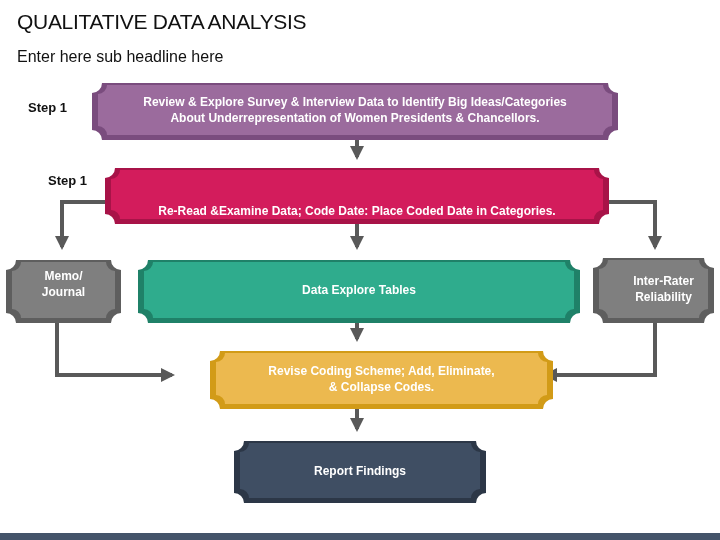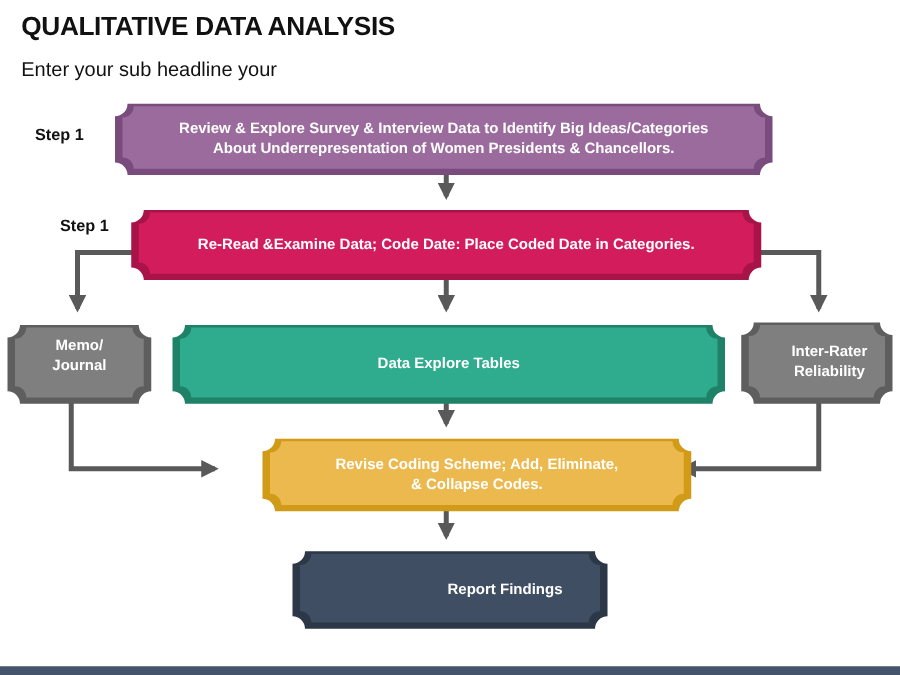--- a/index.html
+++ b/index.html
@@ -2,54 +2,54 @@
 <html><head>
 <meta charset="utf-8">
 <style>
   html,body{margin:0;padding:0;background:#888;}
   .canvas{
     position:relative;width:720px;height:540px;background:#ffffff;overflow:hidden;
     font-family:"Liberation Sans", sans-serif;
   }
   .title{
     position:absolute;left:17px;top:10px;width:600px;
-    font-size:21px;font-weight:700;color:#111111;letter-spacing:-0.3px;
+    font-size:21px;font-weight:400;color:#111111;letter-spacing:-0.3px;
   }
   .subtitle{
     position:absolute;left:17px;top:48px;width:600px;
     font-size:16px;font-weight:400;color:#111111;
   }
   .connectors{position:absolute;left:0;top:0;width:720px;height:540px;pointer-events:none;}
   .plaque{position:absolute;display:flex;align-items:center;justify-content:center;border-radius:20px;}
   .plaque svg{position:absolute;left:-6px;top:-2px;overflow:visible;}
   .plaque .lbl{
     position:relative;z-index:1;color:#ffffff;font-weight:700;text-align:center;
     font-size:12px;line-height:16px;white-space:pre-line;width:100%;
   }
   .box-step1{left:98px;top:85px;width:514px;height:50px;--fill:#9B6B9D;--dark:#7A4C7E;}
-  .box-step2{left:111px;top:170px;width:492px;height:49px;--fill:#D31C5C;--dark:#A81348;}
+  .box-step2{left:111px;top:170px;width:492px;height:49px;align-items:flex-end;--fill:#D31C5C;--dark:#A81348;}
   .box-memo{left:12px;top:262px;width:103px;height:44px;--fill:#7F7F7F;--dark:#5E5E5E;}
   .box-summary{left:144px;top:262px;width:430px;height:56px;--fill:#2FAC8D;--dark:#1F8168;}
   .box-interrater{left:599px;top:260px;width:129px;height:58px;--fill:#7F7F7F;--dark:#5E5E5E;}
   .box-revise{left:188px;top:353px;width:331px;height:51px;margin-left:28px;--fill:#ECB94F;--dark:#D29B17;}
-  .box-report{left:240px;top:443px;width:240px;height:55px;padding-left:44px;--fill:#3F4E63;--dark:#2C3747;}
+  .box-report{left:240px;top:443px;width:240px;height:55px;--fill:#3F4E63;--dark:#2C3747;}
   .step-label{
     position:absolute;font-size:13px;font-weight:700;color:#111111;width:60px;text-align:left;
   }
   .step1-label{left:28px;top:100px;}
   .step2-label{left:48px;top:173px;}
   .footer-bar{position:absolute;left:0;bottom:0;width:720px;height:7px;background:#44546A;}
 </style>
 </head>
 <body>
 
 <div class="canvas">
 
   <div class="title">QUALITATIVE DATA ANALYSIS</div>
-  <div class="subtitle">Enter your sub headline your</div>
+  <div class="subtitle">Enter here sub headline here</div>
 
   <svg class="connectors" viewBox="0 0 720 540" xmlns="http://www.w3.org/2000/svg">
     <defs>
       <marker id="arr" markerUnits="userSpaceOnUse" markerWidth="14" markerHeight="14" refX="11" refY="7" orient="auto">
         <path d="M0,0 L14,7 L0,14 Z" fill="#595959"></path>
       </marker>
     </defs>
     <g stroke="#595959" stroke-width="4" fill="none">
       <line x1="357" y1="139" x2="357" y2="157" marker-end="url(#arr)"></line>
       <line x1="357" y1="224" x2="357" y2="247" marker-end="url(#arr)"></line>

